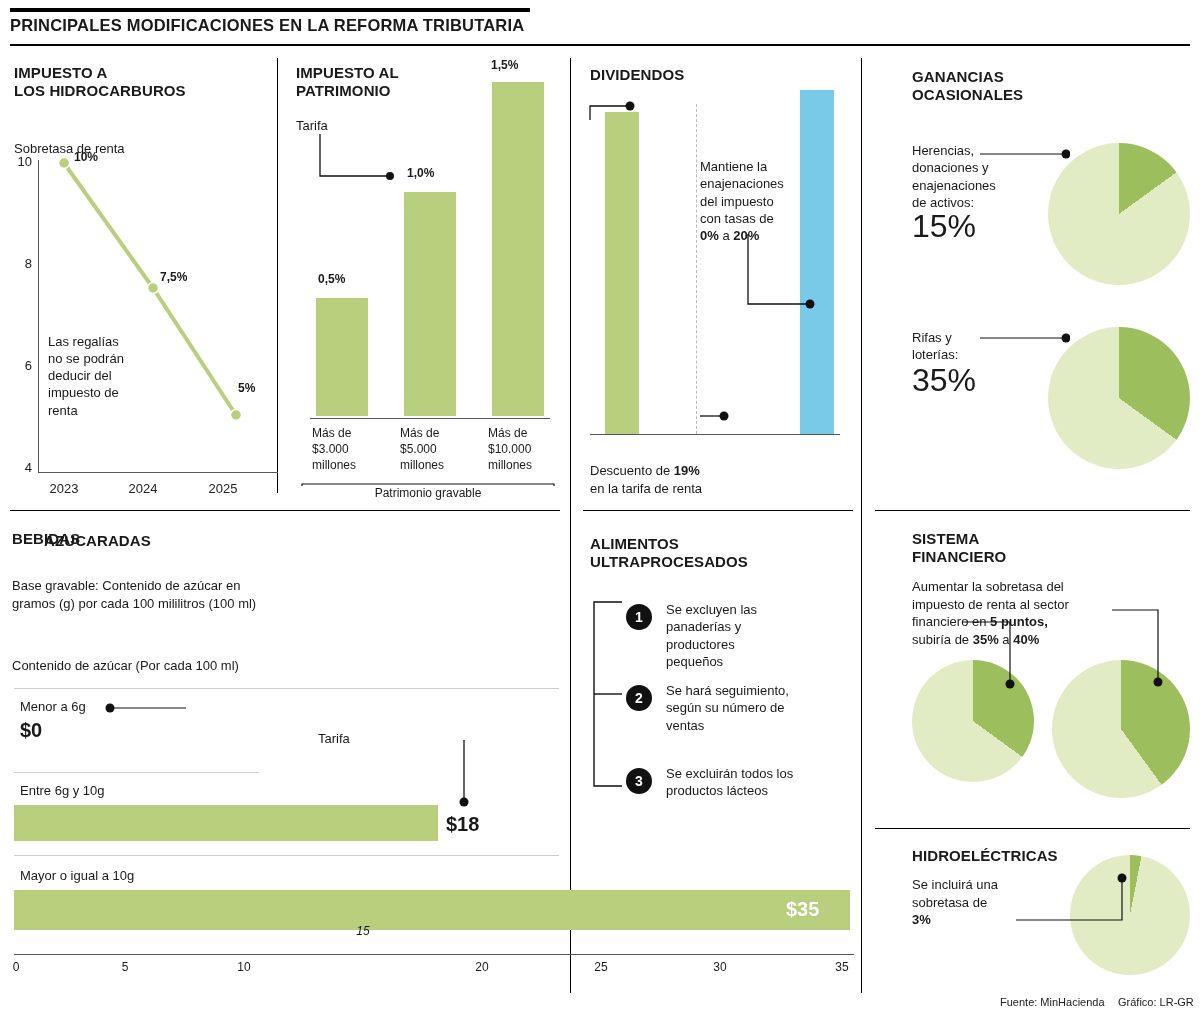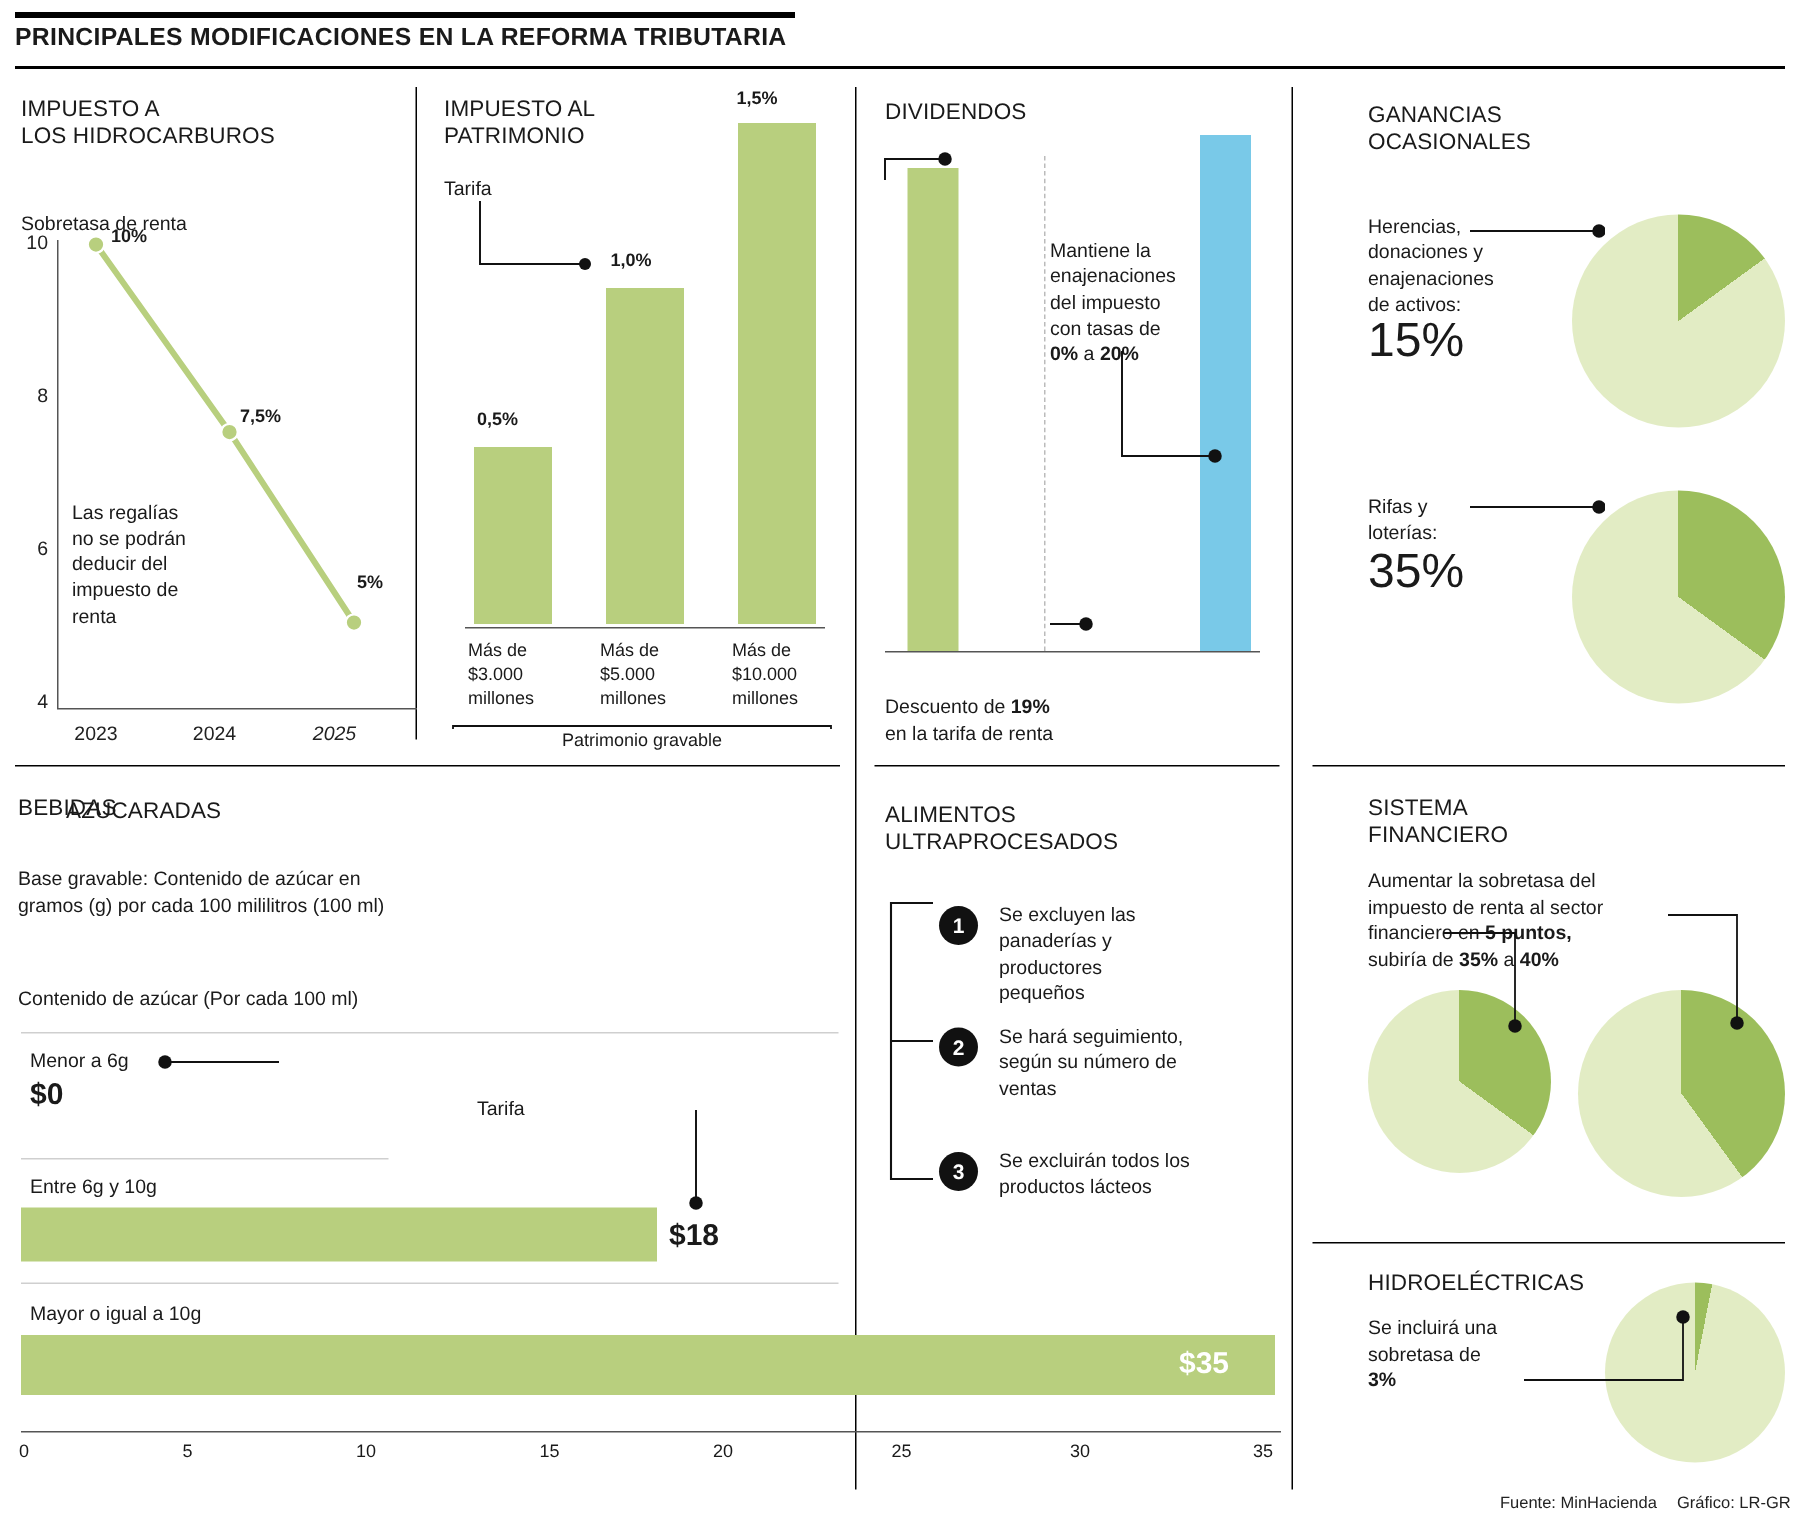--- a/index.html
+++ b/index.html
@@ -15,21 +15,21 @@
 
   
   #top-rule { left:10px; top:8px; width:520px; height:4px; background:#000; }
   #main-title {
     left:10px; top:16px; width:760px;
     font-size:16.5px; font-weight:bold; letter-spacing:0.2px;
   }
   #header-rule { left:10px; top:44px; width:1180px; height:2px; background:#000; }
 
   
-  .sec-title { font-size:15px; font-weight:normal; line-height:1.15; letter-spacing:0.1px; }
+  .sec-title { font-size:15px; font-weight:bold; line-height:1.15; letter-spacing:0.1px; }
   .small { font-size:13px; }
   .tiny { font-size:12px; }
   .bold { font-weight:bold; }
   .num-lab { font-weight:bold; font-size:12px; }
 
   
   .vdiv { background:#000; width:1px; }
   .hdiv { background:#000; height:1px; }
 
   
@@ -76,21 +76,21 @@
 <div class="abs" id="p1-axis-y"></div>
 <div class="abs" id="p1-axis-x"></div>
 
 <div class="abs ytick" style="left:10px; top:154px;">10</div>
 <div class="abs ytick" style="left:10px; top:256px;">8</div>
 <div class="abs ytick" style="left:10px; top:358px;">6</div>
 <div class="abs ytick" style="left:10px; top:460px;">4</div>
 
 <div class="abs xtick" style="left:34px; top:481px;">2023</div>
 <div class="abs xtick" style="left:113px; top:481px;">2024</div>
-<div class="abs xtick" style="left:193px; top:481px;font-style:italic;">2025</div>
+<div class="abs xtick" style="left:193px; top:481px;">2025</div>
 
 <svg class="abs" style="left:38px; top:150px;" width="240" height="330">
   <polyline points="26,13 115,138 198,265" fill="none" stroke="#b8cf7e" stroke-width="4"></polyline>
   <circle cx="26" cy="13" r="5.5" fill="#b8cf7e" stroke="#ffffff" stroke-width="1.5"></circle>
   <circle cx="115" cy="138" r="5.5" fill="#b8cf7e" stroke="#ffffff" stroke-width="1.5"></circle>
   <circle cx="198" cy="265" r="5.5" fill="#b8cf7e" stroke="#ffffff" stroke-width="1.5"></circle>
 </svg>
 
 <div class="abs num-lab" style="left:74px; top:150px;">10%</div>
 <div class="abs num-lab" style="left:160px; top:270px;">7,5%</div>
@@ -240,21 +240,21 @@
 <div class="abs" style="left:446px; top:813px; font-size:20px; font-weight:bold;">$18</div>
 
 <div class="abs small" style="left:20px; top:868px;">Mayor o igual a 10g</div>
 <div class="abs bar" style="left:14px; top:890px; width:836px; height:40px;"></div>
 <div class="abs" style="left:786px; top:898px; font-size:20px; font-weight:bold; color:#ffffff;">$35</div>
 
 <div class="abs hdiv" style="left:14px; top:954px; width:840px; background:#555;"></div>
 <div class="abs tiny" style="left:6px;   top:960px; width:20px; text-align:center;">0</div>
 <div class="abs tiny" style="left:115px; top:960px; width:20px; text-align:center;">5</div>
 <div class="abs tiny" style="left:234px; top:960px; width:20px; text-align:center;">10</div>
-<div class="abs tiny" style="left:353px; top:960px; width:20px; text-align:right;">15</div>
+<div class="abs tiny" style="left:353px; top:924px; width:20px; text-align:center;font-style:italic;">15</div>
 <div class="abs tiny" style="left:472px; top:960px; width:20px; text-align:center;">20</div>
 <div class="abs tiny" style="left:591px; top:960px; width:20px; text-align:center;">25</div>
 <div class="abs tiny" style="left:710px; top:960px; width:20px; text-align:center;">30</div>
 <div class="abs tiny" style="left:832px; top:960px; width:20px; text-align:center;">35</div>
 
 <div class="abs sec-title" style="left:590px; top:535px;">ALIMENTOS</div>
 <div class="abs sec-title" style="left:590px; top:553px;">ULTRAPROCESADOS</div>
 
 <svg class="abs" style="left:592px; top:600px;" width="34" height="190">
   <polyline points="30,2 2,2 2,186 30,186" fill="none" stroke="#111" stroke-width="1.4"></polyline>

